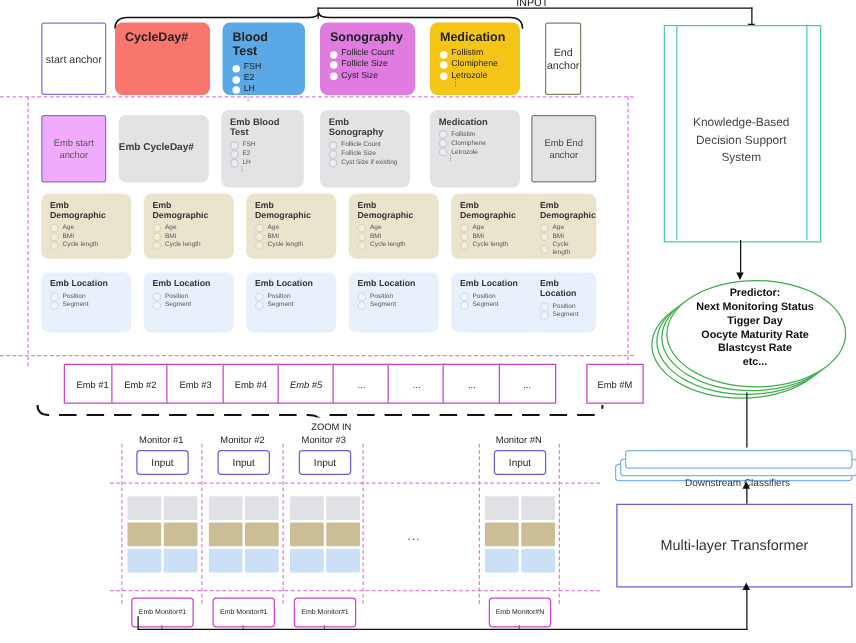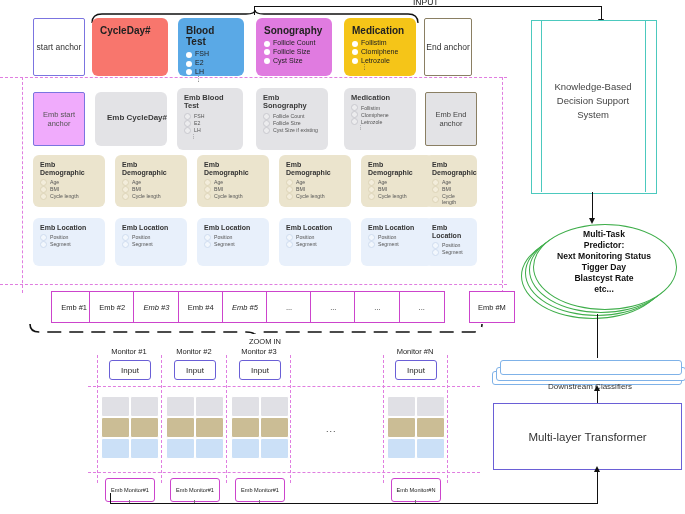--- a/index.html
+++ b/index.html
@@ -150,31 +150,31 @@
       <i class="bullet"></i>
       <span>Clomiphene</span>
     </div>
   <div class="opt">
       <i class="bullet"></i>
       <span>Letrozole</span>
     </div>
   <div class="dots">⋮</div>
 </div>
 
-<div class="card anchor" style="left:424px;top:18px;width:48px;height:58px;border:1.3px solid #8a7f63;">
+<div class="card anchor" style="left:436px;top:18px;width:29px;height:58px;border:1.3px solid #8a7f63;">
   <span>End anchor</span>
 </div>
 
 <div class="abs" style="left:0;top:77px;width:507px;border-top:1.3px dashed #e07de0;"></div>
 
 <div class="card anchor" style="left:33px;top:92px;width:52px;height:54px;background:#f0abfc;border:1.3px solid #7b74e0;font-size:7.5px;color:#555;">
   <span>Emb start anchor</span>
 </div>
 
-<div class="card emb" style="left:95px;top:92px;width:72px;display:flex;align-items:center;justify-content:flex-end;padding:0;">
+<div class="card emb" style="left:95px;top:92px;width:72px;display:flex;align-items:center;justify-content:flex-start;padding:0;">
   <div class="ttl" style="text-align:center;font-size:8px;">Emb CycleDay#</div>
 </div>
 
 <div class="card emb" style="left:177px;top:88px;width:66px;height:62px;">
   <div class="ttl">Emb Blood Test</div>
   <div class="opt">
       <i class="bullet"></i>
       <span>FSH</span>
     </div>
   <div class="opt">
@@ -387,21 +387,21 @@
     </div>
   </div>
 
 <div class="abs" style="left:0;top:284px;width:507px;border-top:1.3px dashed #e07de0;"></div>
 <div class="vdash" style="left:22px;top:77px;height:216px;"></div>
 <div class="vdash" style="left:502px;top:77px;height:216px;"></div>
 
 <div id="seq-row">
     <div class="seqcell" style="left: 51px; top: 291px; width: 44.2px;">Emb #1</div>
     <div class="seqcell" style="left: 89.2px; top: 291px; width: 44.2px;">Emb #2</div>
-    <div class="seqcell" style="left: 133.4px; top: 291px; width: 44.2px; font-style: italic;">Emb #3</div>
+    <div class="seqcell" style="left: 133.4px; top: 291px; width: 44.2px;">Emb #3</div>
     <div class="seqcell" style="left: 177.6px; top: 291px; width: 44.2px;">Emb #4</div>
     <div class="seqcell" style="left: 221.8px; top: 291px; width: 44.2px; font-style: italic;">Emb #5</div>
     <div class="seqcell" style="left: 266px; top: 291px; width: 44.2px;">...</div>
     <div class="seqcell" style="left: 310.2px; top: 291px; width: 44.2px;">...</div>
     <div class="seqcell" style="left: 354.4px; top: 291px; width: 44.2px;">...</div>
     <div class="seqcell" style="left: 398.6px; top: 291px; width: 44.2px;">...</div>
     <div class="seqcell" style="left: 442.8px; top: 291px; width: 44.2px; margin-left: 26px;">Emb #M</div>
   </div>
 
 <svg class="brace" style="left:28px;top:322px;" width="456" height="12">
@@ -486,34 +486,34 @@
     <div class="vlg" style="left: 129px; top: 500px; height: 4px;"></div>
     <div class="vlg" style="left: 194px; top: 500px; height: 4px;"></div>
     <div class="vlg" style="left: 259px; top: 500px; height: 4px;"></div>
     <div class="vlg" style="left: 415px; top: 500px; height: 4px;"></div>
     <div class="vl" style="left: 110px; top: 493px; height: 11px;"></div>
   </div>
 
 <div class="kb" style="left:531px;top:20px;width:124px;height:172px;"></div>
 <div class="kbline" style="left:541px;top:20px;height:172px;"></div>
 <div class="kbline" style="left:645px;top:20px;height:172px;"></div>
-<div class="kbtxt" style="left:545px;top:80px;width:96px;">Knowledge-Based Decision Support System</div>
+<div class="kbtxt" style="left:545px;top:92px;width:96px;">Knowledge-Based Decision Support System</div>
 
 <div class="vl" style="left:592px;top:192px;height:28px;"></div>
 <div class="arrowdn" style="left:589px;top:218px;"></div>
 
 <div class="oval" style="left:521px;top:233px;width:142px;height:84px;"></div>
 <div class="oval" style="left:525px;top:230px;width:142px;height:84px;"></div>
 <div class="oval" style="left:529px;top:227px;width:142px;height:84px;"></div>
 <div class="oval" style="left:533px;top:224px;width:142px;height:84px;"></div>
 <div class="ovaltxt" style="left:533px;top:229px;width:142px;">
-  <div>Multi-Task</div>
   <div>Predictor:</div>
   <div>Next Monitoring Status</div>
   <div>Tigger Day</div>
+  <div>Oocyte Maturity Rate</div>
   <div>Blastcyst Rate</div>
   <div>etc...</div>
 </div>
 
 <div class="vl" style="left:597px;top:314px;height:44px;"></div>
 
 <div class="dsbox" style="left:492px;top:371px;width:188px;height:12px;"></div>
 <div class="dsbox" style="left:496px;top:367px;width:188px;height:12px;"></div>
 <div class="dsbox" style="left:500px;top:360px;width:180px;height:13px;"></div>
 <div class="dstxt" style="left:500px;top:362px;width:180px;">Downstream Classifiers</div>

